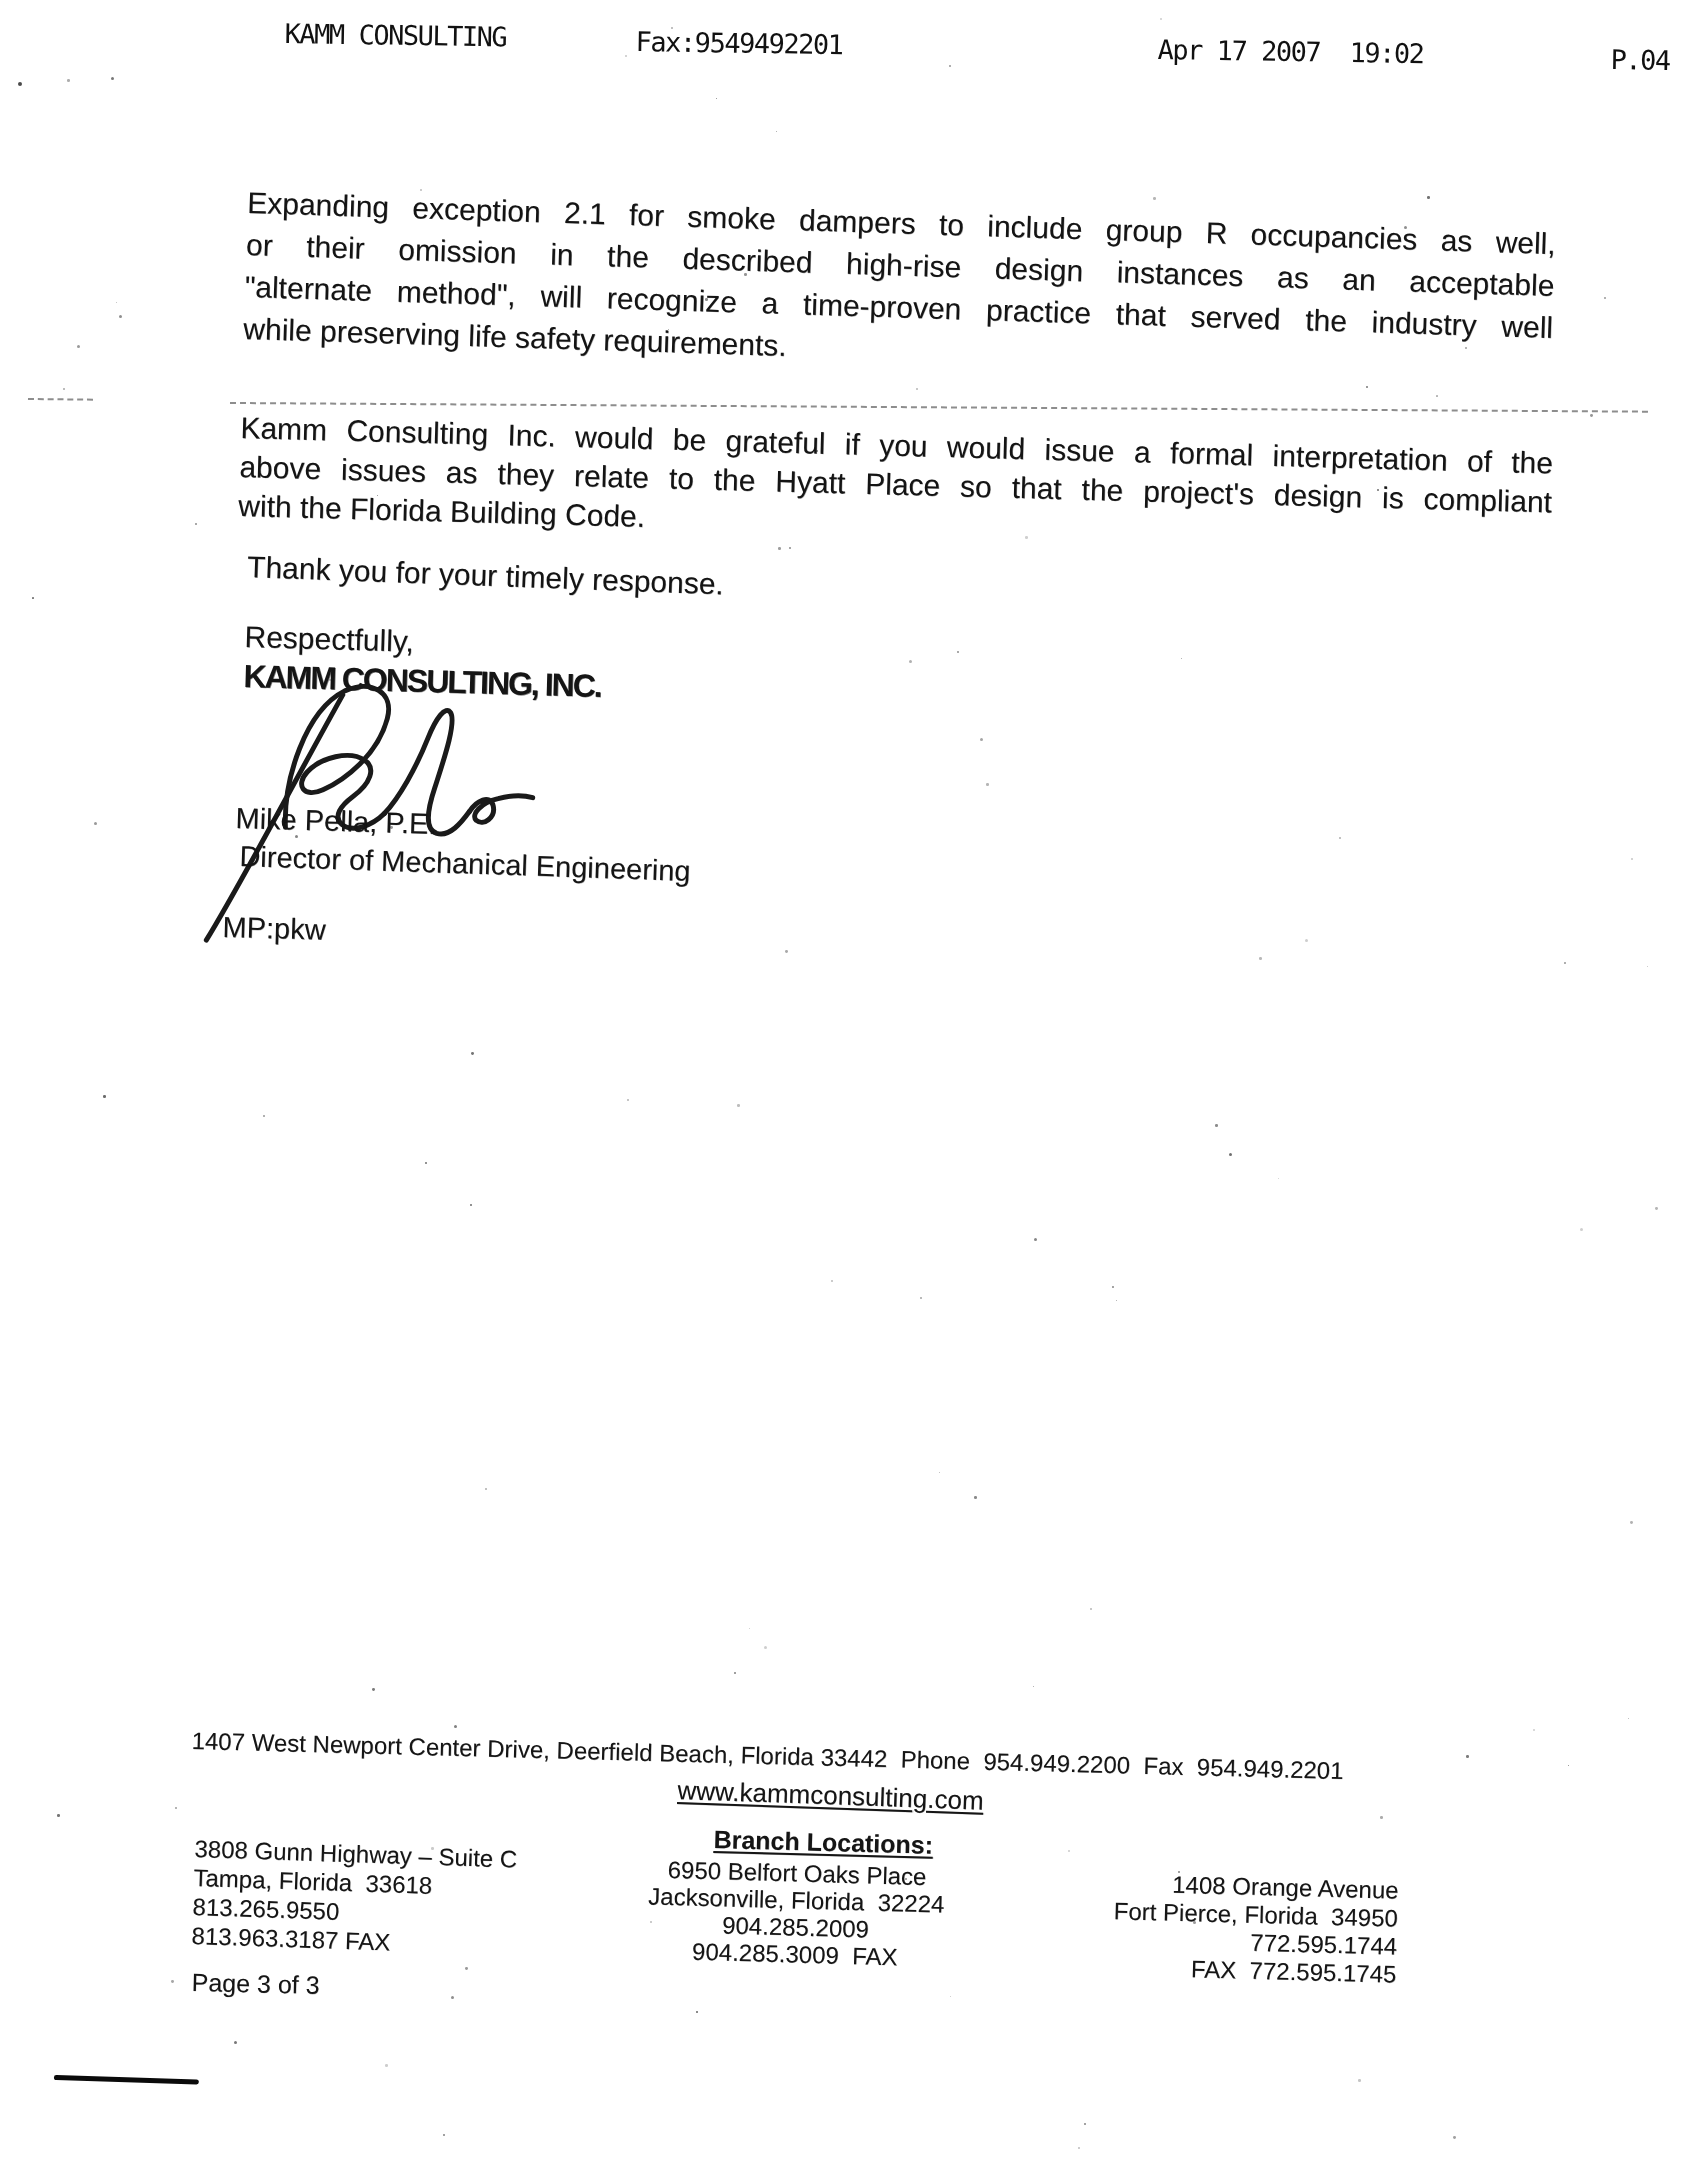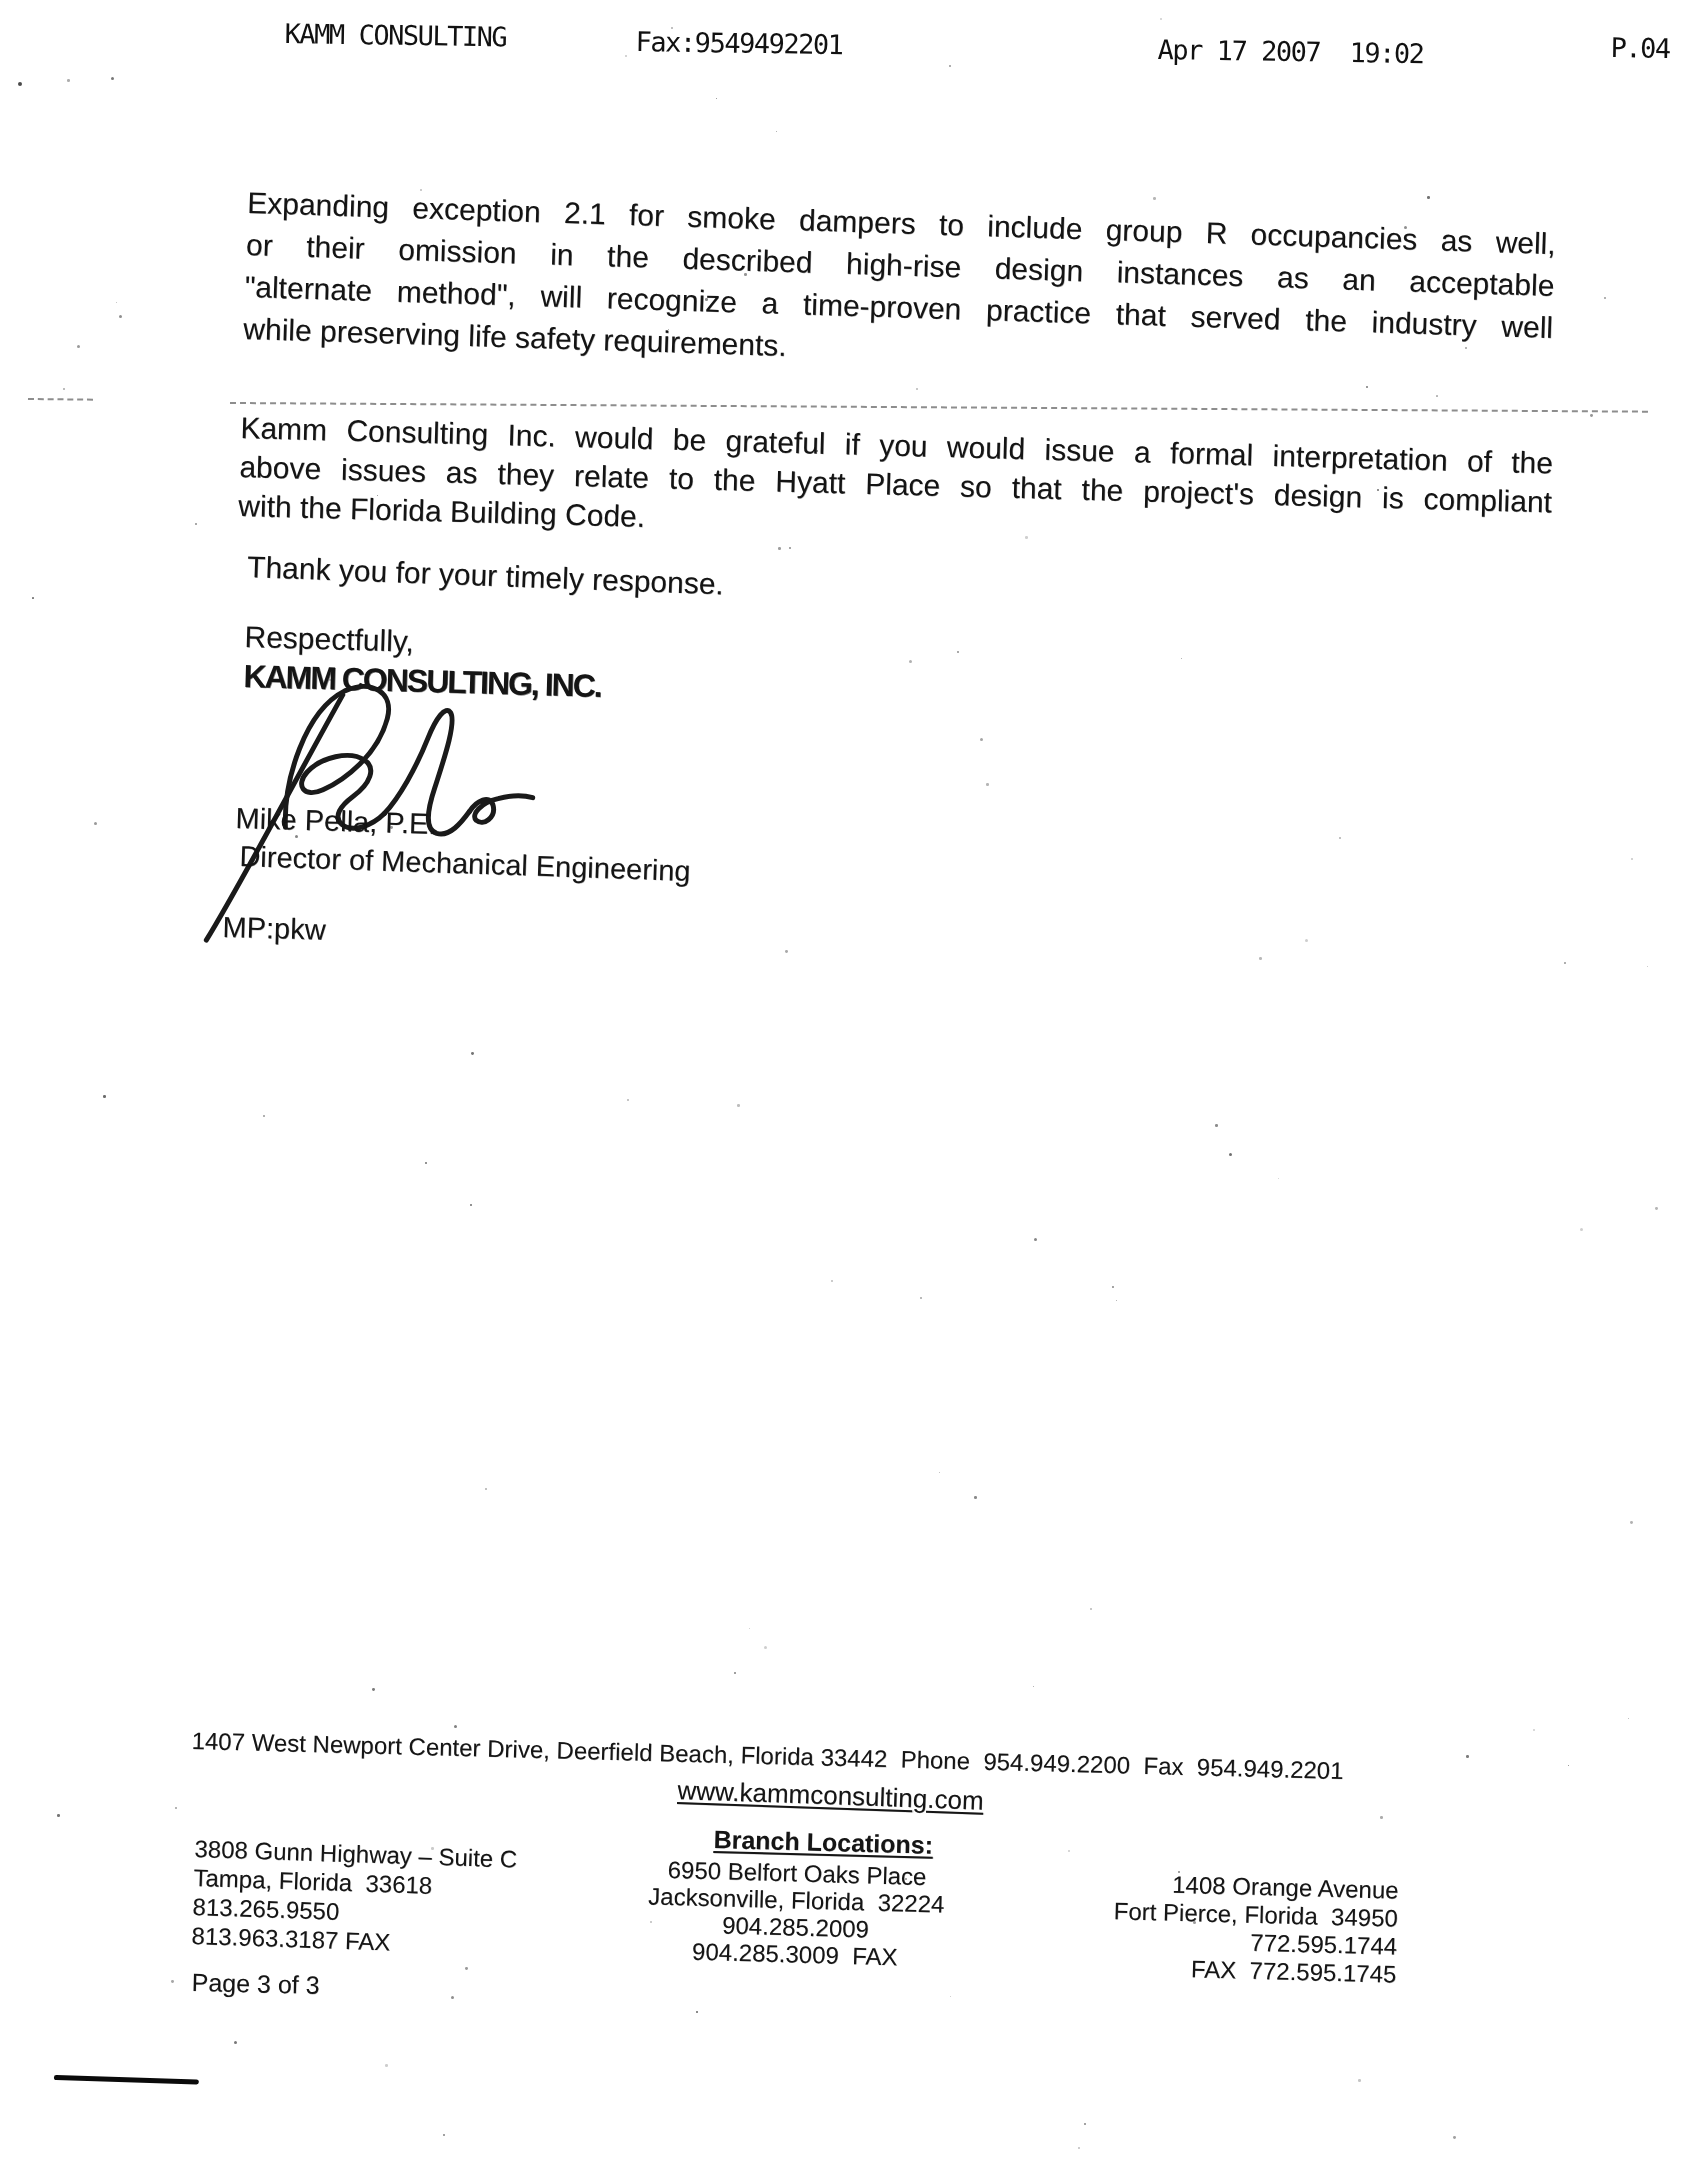--- a/index.html
+++ b/index.html
@@ -36,21 +36,21 @@
 </style>
 </head>
 <body>
 
 <div class="page">
 
   <div>
     <span class="abs faxfont pre" style="left:285px;top:18px;">KAMM CONSULTING</span>
     <span class="abs faxfont pre" style="left:636px;top:26px;">Fax:9549492201</span>
     <span class="abs faxfont pre" style="left:1158px;top:34px;">Apr 17 2007  19:02</span>
-    <span class="abs faxfont pre" style="left:1611px;top:32px;">P.04</span>
+    <span class="abs faxfont pre" style="left:1611px;top:44px;">P.04</span>
   </div>
 
   <div class="abs body-text para" style="left:248px;top:182px;width:1309px;transform:rotate(1.8deg);">
     <div class="jl">Expanding exception 2.1 for smoke dampers to include group R occupancies as well,</div>
     <div class="jl">or their omission in the described high-rise design instances as an acceptable</div>
     <div class="jl">"alternate method", will recognize a time-proven practice that served the industry well</div>
     <div>while preserving life safety requirements.</div>
   </div>
 
   <div class="abs dashline" style="left:28px;top:398px;width:65px;transform:rotate(0.6deg);"></div>

